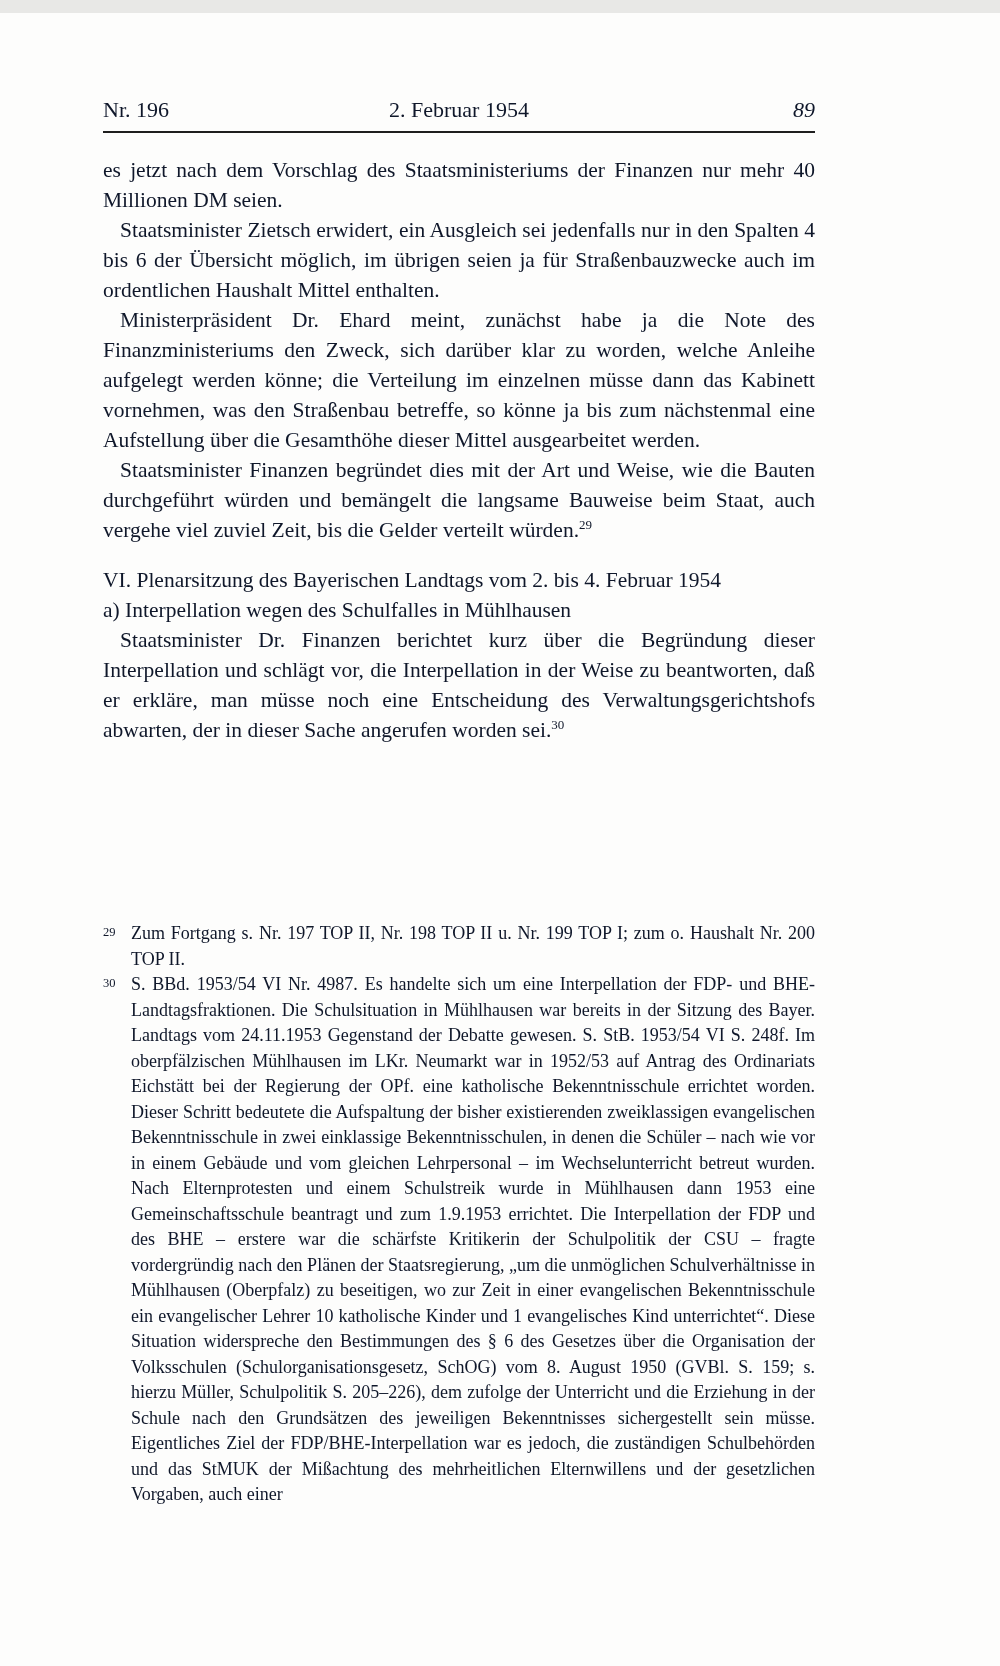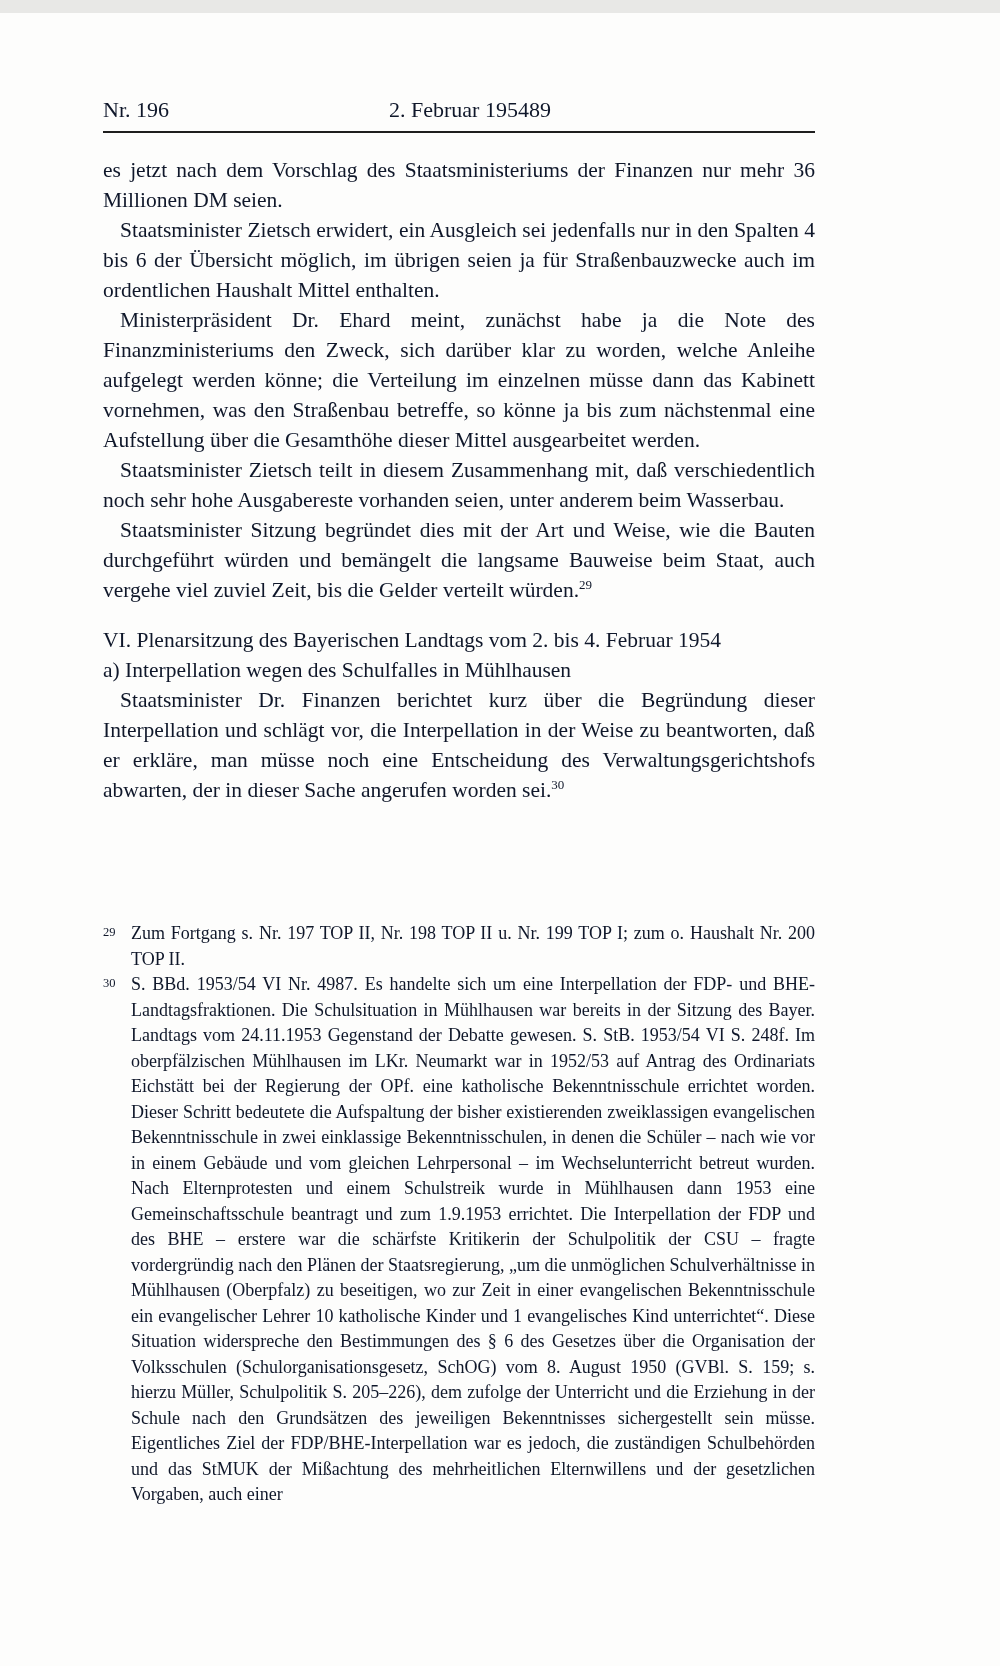--- a/index.html
+++ b/index.html
@@ -24,21 +24,21 @@
     width: 712px;
   }
   .header {
     display: grid;
     grid-template-columns: 1fr auto 1fr;
     font-size: 22px;
     line-height: 26px;
   }
   .h-left   { text-align: left; }
   .h-center { text-align: center; }
-  .h-right  { text-align: left; }
+  .h-right  { text-align: right; font-style: italic; }
   .header-rule {
     margin-top: 8px;
     border-bottom: 2px solid #1e1e1e;
   }
   .body-text {
     margin-top: 22px;
     font-size: 21.5px;
     line-height: 30px;
     text-align: justify;
   }
@@ -89,25 +89,24 @@
 
     <div class="header">
       <span class="h-left">Nr. 196</span>
       <span class="h-center">2. Februar 1954</span>
       <span class="h-right">89</span>
     </div>
 
     <div class="header-rule"></div>
 
     <div class="body-text" id="body-text">
-        <p class=""><span>es jetzt nach dem Vorschlag des Staatsministeriums der Finanzen nur mehr 36 Millionen DM seien.</span></p>
+        <p class=""><span>es jetzt nach dem Vorschlag des Staatsministeriums der Finanzen nur mehr 40 Millionen DM seien.</span></p>
         <p class="indent"><span>Staatsminister </span><span class="it">Zietsch</span><span> erwidert, ein Ausgleich sei jedenfalls nur in den Spalten 4 bis 6 der Übersicht möglich, im übrigen seien ja für Straßenbauzwecke auch im ordentlichen Haushalt Mittel enthalten.</span></p>
         <p class="indent"><span>Ministerpräsident </span><span class="it">Dr. Ehard</span><span> meint, zunächst habe ja die Note des Finanzministeriums den Zweck, sich darüber klar zu worden, welche Anleihe aufgelegt werden könne; die Verteilung im einzelnen müsse dann das Kabinett vornehmen, was den Straßenbau betreffe, so könne ja bis zum nächstenmal eine Aufstellung über die Gesamthöhe dieser Mittel ausgearbeitet werden.</span></p>
-        <p class="indent"><span>Staatsminister </span><span class="it">Zietsch</span><span> teilt in diesem Zusammenhang mit, daß verschiedentlich noch sehr hohe Ausgabereste vorhanden seien, unter anderem beim Wasserbau.</span></p>
-        <p class="indent"><span>Staatsminister </span><span class="it">Sitzung</span><span> begründet dies mit der Art und Weise, wie die Bauten durchgeführt würden und bemängelt die langsame Bauweise beim Staat, auch vergehe viel zuviel Zeit, bis die Gelder verteilt würden.</span><span class="fnref">29</span></p>
+        <p class="indent"><span>Staatsminister </span><span class="it">Finanzen</span><span> begründet dies mit der Art und Weise, wie die Bauten durchgeführt würden und bemängelt die langsame Bauweise beim Staat, auch vergehe viel zuviel Zeit, bis die Gelder verteilt würden.</span><span class="fnref">29</span></p>
         <p class="heading"><span>VI. Plenarsitzung des Bayerischen Landtags vom 2. bis 4. Februar 1954</span></p>
         <p class="subheading"><span>a) Interpellation wegen des Schulfalles in Mühlhausen</span></p>
         <p class="indent"><span>Staatsminister </span><span class="it">Dr. Finanzen</span><span> berichtet kurz über die Begründung dieser Interpellation und schlägt vor, die Interpellation in der Weise zu beantworten, daß er erkläre, man müsse noch eine Entscheidung des Verwaltungsgerichtshofs abwarten, der in dieser Sache angerufen worden sei.</span><span class="fnref">30</span></p>
       </div>
 
     <div class="footnotes" id="footnotes">
         <div class="footnote"><span class="fn-marker">29</span><span>Zum Fortgang s. Nr. 197 TOP II, Nr. 198 TOP II u. Nr. 199 TOP I; zum o. Haushalt Nr. 200 TOP II.</span></div>
         <div class="footnote"><span class="fn-marker">30</span><span>S. </span><span class="it">BBd. 1953/54 VI</span><span> Nr. 4987. Es handelte sich um eine Interpellation der FDP- und BHE-Landtagsfraktionen. Die Schulsituation in Mühlhausen war bereits in der Sitzung des Bayer. Landtags vom 24.11.1953 Gegenstand der Debatte gewesen. S. </span><span class="it">StB. 1953/54 VI</span><span> S. 248f. Im oberpfälzischen Mühlhausen im LKr. Neumarkt war in 1952/53 auf Antrag des Ordinariats Eichstätt bei der Regierung der OPf. eine katholische Bekenntnisschule errichtet worden. Dieser Schritt bedeutete die Aufspaltung der bisher existierenden zweiklassigen evangelischen Bekenntnisschule in zwei einklassige Bekenntnisschulen, in denen die Schüler – nach wie vor in einem Gebäude und vom gleichen Lehrpersonal – im Wechselunterricht betreut wurden. Nach Elternprotesten und einem Schulstreik wurde in Mühlhausen dann 1953 eine Gemeinschaftsschule beantragt und zum 1.9.1953 errichtet. Die Interpellation der FDP und des BHE – erstere war die schärfste Kritikerin der Schulpolitik der CSU – fragte vordergründig nach den Plänen der Staatsregierung, „um die unmöglichen Schulverhältnisse in Mühlhausen (Oberpfalz) zu beseitigen, wo zur Zeit in einer evangelischen Bekenntnisschule ein evangelischer Lehrer 10 katholische Kinder und 1 evangelisches Kind unterrichtet“. Diese Situation widerspreche den Bestimmungen des § 6 des Gesetzes über die Organisation der Volksschulen (Schulorganisationsgesetz, SchOG) vom 8. August 1950 (</span><span class="it">GVBl.</span><span> S. 159; s. hierzu </span><span class="it">Müller</span><span>, Schulpolitik S. 205–226), dem zufolge der Unterricht und die Erziehung in der Schule nach den Grundsätzen des jeweiligen Bekenntnisses sichergestellt sein müsse. Eigentliches Ziel der FDP/BHE-Interpellation war es jedoch, die zuständigen Schulbehörden und das StMUK der Mißachtung des mehrheitlichen Elternwillens und der gesetzlichen Vorgaben, auch einer</span></div>
       </div>
 

